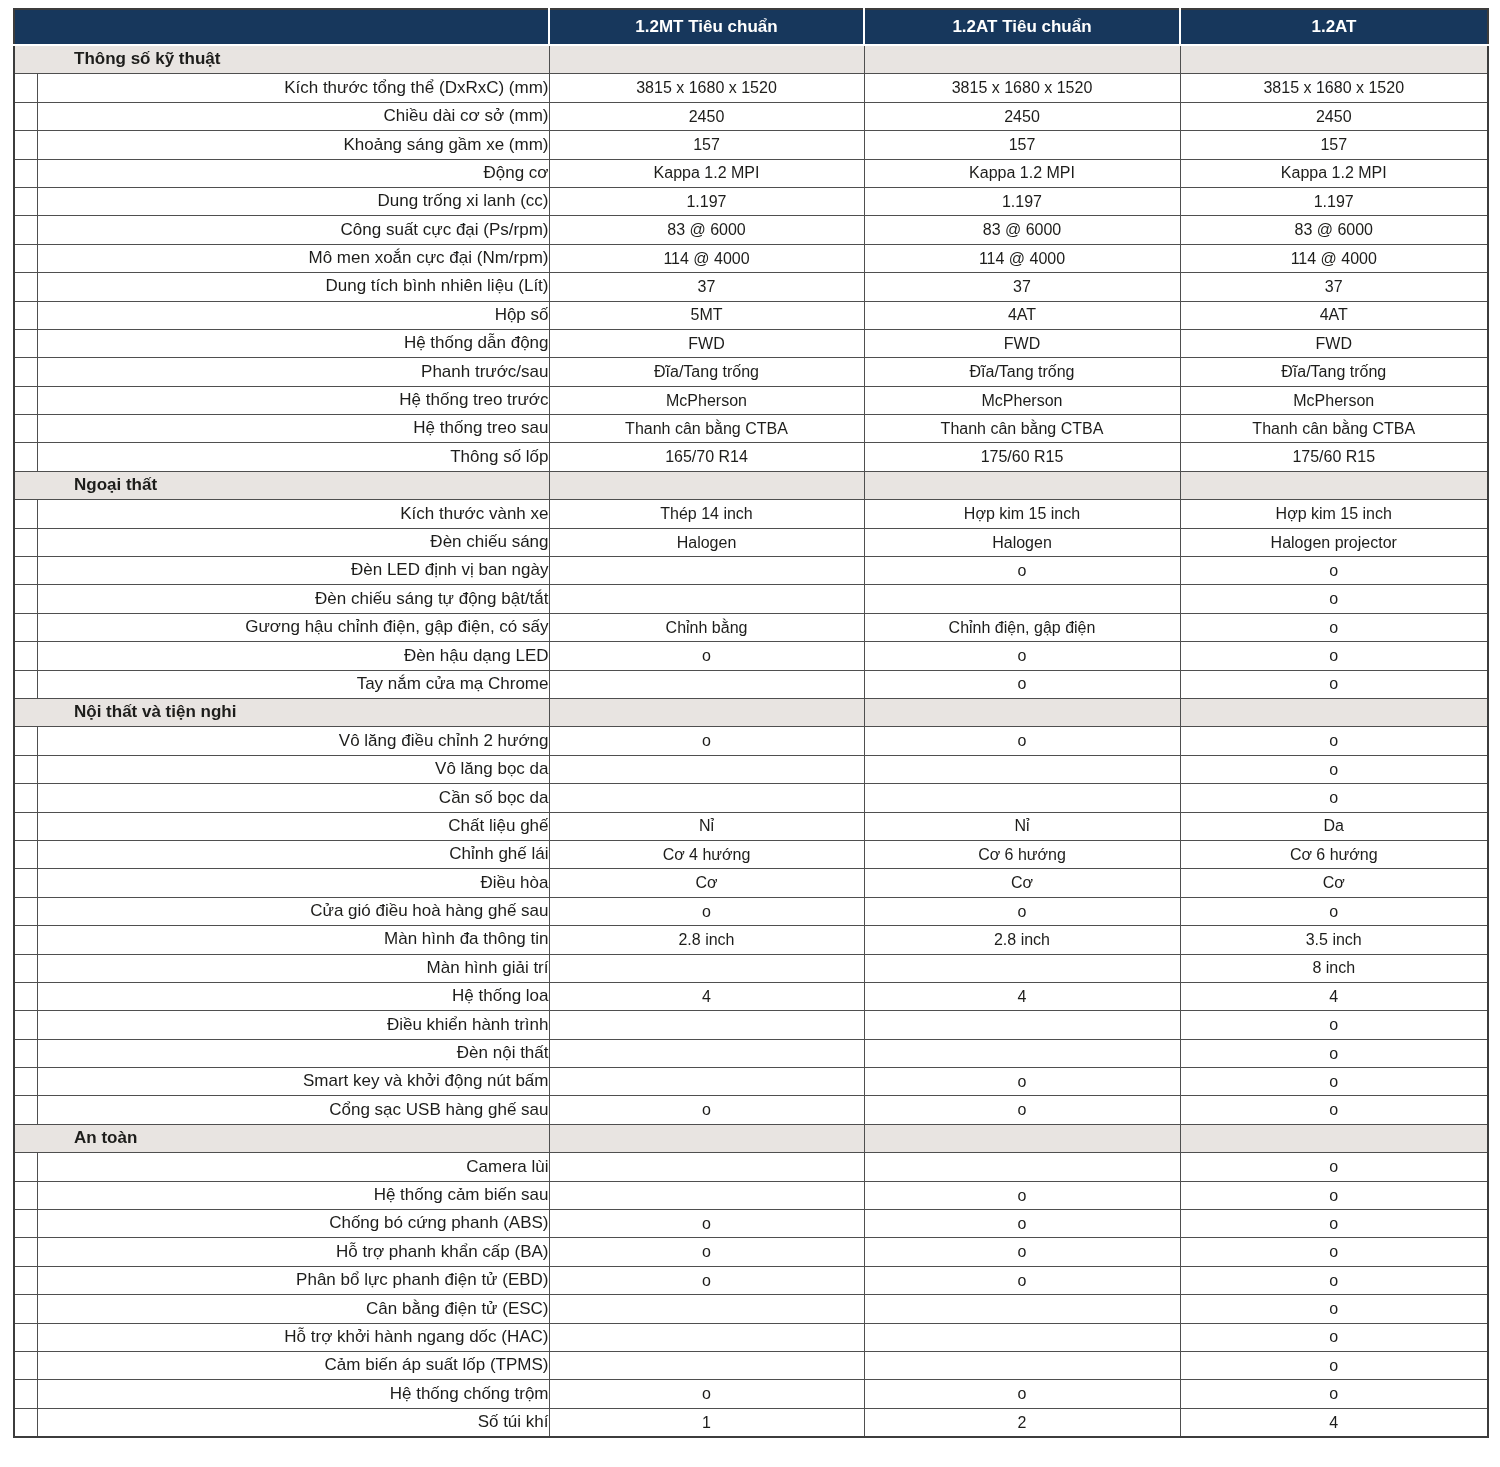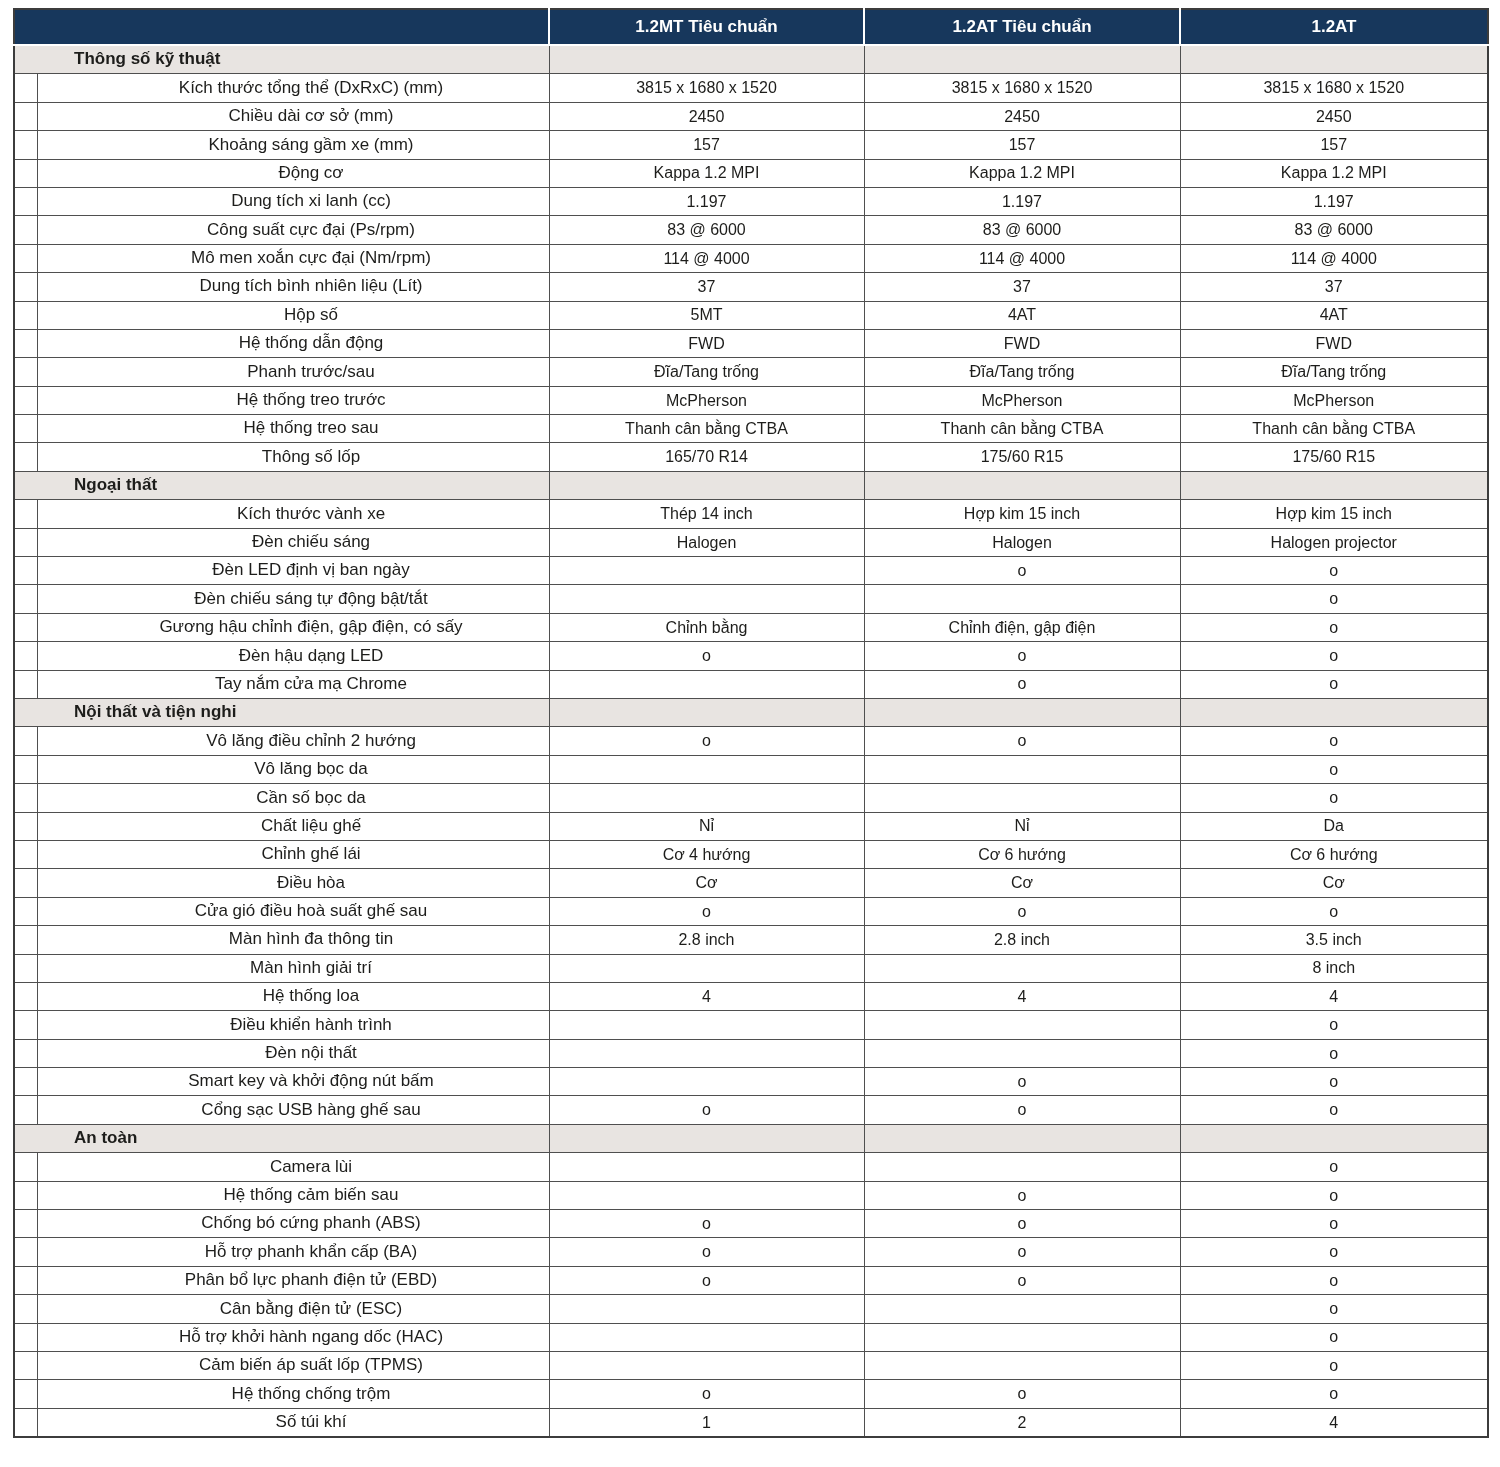--- a/index.html
+++ b/index.html
@@ -47,21 +47,21 @@
   tbody td {
     border: 1px solid #4f4f4f;
     height: 27.4px;
     padding: 0;
     font-size: 16px;
     line-height: 1.1;
     vertical-align: middle;
     background: #ffffff;
   }
   td.label-cell {
-    text-align: center;
+    text-align: right;
     padding-left: 36px;
     font-size: 17px;
   }
   td.value-cell { text-align: center; }
   td.spacer-cell { background: #ffffff; }
 
   
   tr.section-row td {
     background: var(--section-bg, #e8e4e1);
   }
@@ -122,21 +122,21 @@
         </tr>
         <tr>
           <td class="spacer-cell"></td>
           <td class="label-cell">Động cơ</td>
           <td class="value-cell">Kappa 1.2 MPI</td>
           <td class="value-cell">Kappa 1.2 MPI</td>
           <td class="value-cell">Kappa 1.2 MPI</td>
         </tr>
         <tr>
           <td class="spacer-cell"></td>
-          <td class="label-cell">Dung tích xi lanh (cc)</td>
+          <td class="label-cell">Dung trống xi lanh (cc)</td>
           <td class="value-cell">1.197</td>
           <td class="value-cell">1.197</td>
           <td class="value-cell">1.197</td>
         </tr>
         <tr>
           <td class="spacer-cell"></td>
           <td class="label-cell">Công suất cực đại (Ps/rpm)</td>
           <td class="value-cell">83 @ 6000</td>
           <td class="value-cell">83 @ 6000</td>
           <td class="value-cell">83 @ 6000</td>
@@ -295,21 +295,21 @@
         </tr>
         <tr>
           <td class="spacer-cell"></td>
           <td class="label-cell">Điều hòa</td>
           <td class="value-cell">Cơ</td>
           <td class="value-cell">Cơ</td>
           <td class="value-cell">Cơ</td>
         </tr>
         <tr>
           <td class="spacer-cell"></td>
-          <td class="label-cell">Cửa gió điều hoà suất ghế sau</td>
+          <td class="label-cell">Cửa gió điều hoà hàng ghế sau</td>
           <td class="value-cell">o</td>
           <td class="value-cell">o</td>
           <td class="value-cell">o</td>
         </tr>
         <tr>
           <td class="spacer-cell"></td>
           <td class="label-cell">Màn hình đa thông tin</td>
           <td class="value-cell">2.8 inch</td>
           <td class="value-cell">2.8 inch</td>
           <td class="value-cell">3.5 inch</td>

